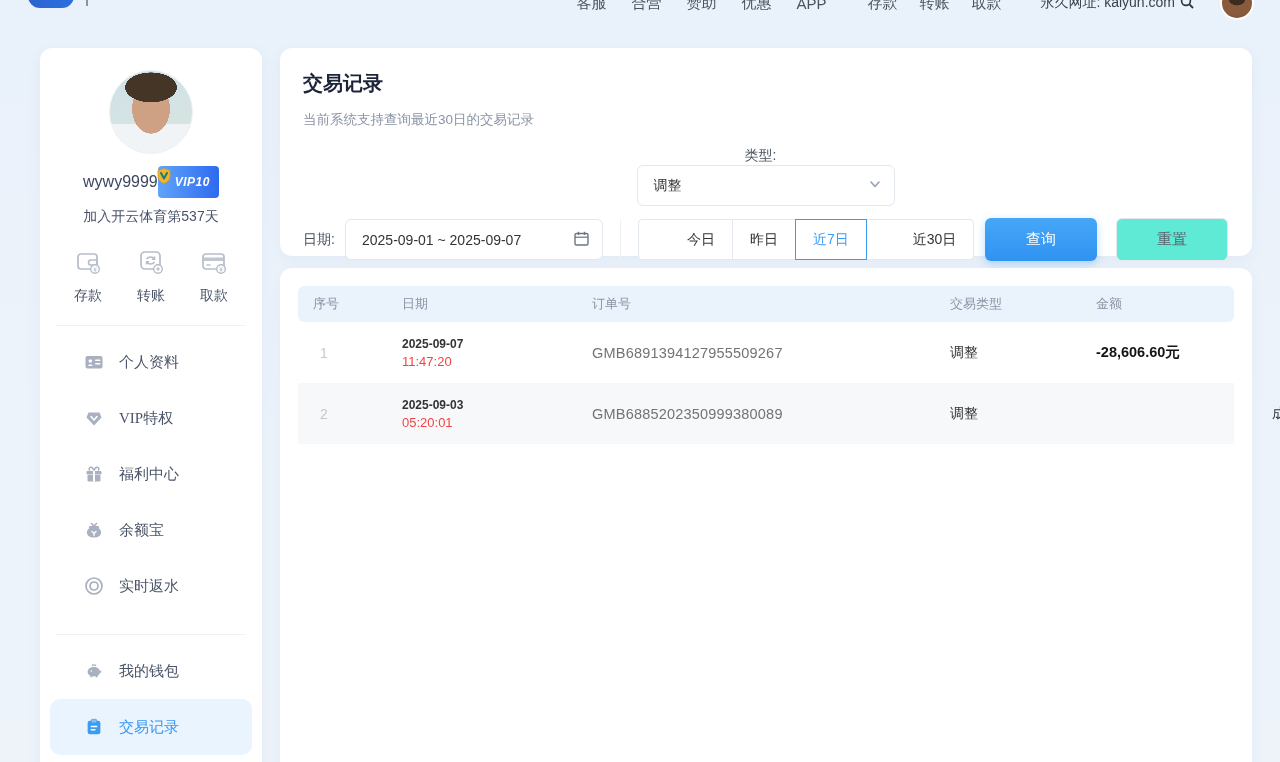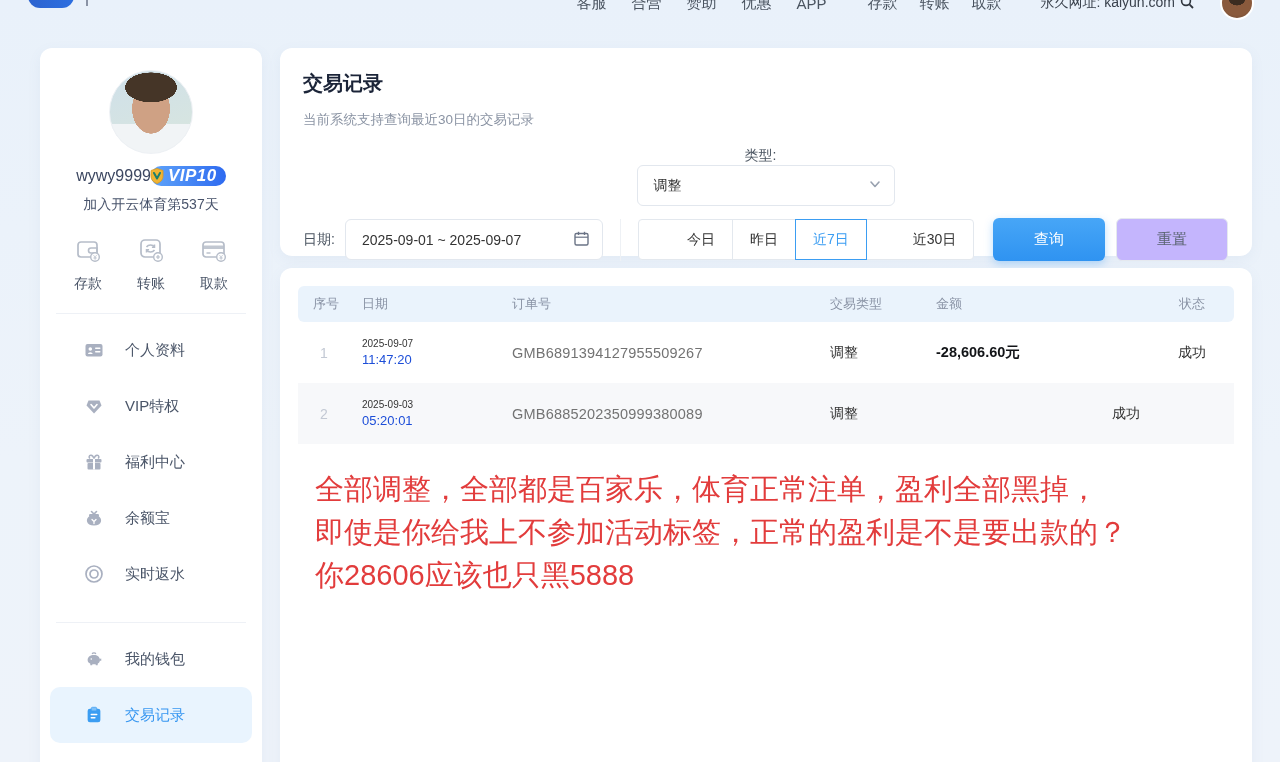--- a/index.html
+++ b/index.html
@@ -43,39 +43,39 @@
     background:
       radial-gradient(ellipse 26px 15px at 50% 20%, #453527 99%, transparent 100%),
       radial-gradient(ellipse 19px 25px at 50% 46%, #cfa184 99%, transparent 100%),
       linear-gradient(180deg, transparent 64%, #f1f4f6 65%),
       linear-gradient(160deg,#cfe0ea 0%,#d9e6dd 100%);
     border:1px solid #eef1f5;
   }
   .user-row { display:flex; align-items:center; justify-content:center; gap:0; }
   .username { font-size:16px; color:#3b4660; }
   .vip-badge {
-    display:inline-flex; align-items:center; height:20px; padding:0 9px 0 17px;
-    border-radius:10px; background:linear-gradient(90deg,#5fa4f9,#2e6af0);
-    color:#fff; font-size:17px; font-weight:bold; font-style:italic;
+    display:inline-flex; align-items:center; height:32px; padding:0 9px 0 17px;
+    border-radius:4px; background:linear-gradient(90deg,#5fa4f9,#2e6af0);
+    color:#fff; font-size:12px; font-weight:bold; font-style:italic;
     position:relative; letter-spacing:.5px;
   }
   .vip-badge svg { position:absolute; left:-3px; top:1px; }
   .join-text { text-align:center; font-size:14px; color:#48536b; margin-top:10px; }
 
   .quick-actions { display:flex; justify-content:space-between; padding:0 34px; margin-top:22px; }
   .qa-item { display:flex; flex-direction:column; align-items:center; gap:7px; cursor:pointer; }
   .qa-item .qa-label { font-size:14px; color:#4a5568; }
 
   .side-divider { height:1px; background:#eef1f6; margin:20px 16px 0; }
 
   .menu { padding-top:8px; }
   .menu-item {
-    display:flex; align-items:center; gap:21px; height:56px;
+    display:flex; align-items:center; gap:15px; height:56px;
     padding-left:34px; margin:0 10px; border-radius:10px;
-    font-size:15px; color:#4a5568; cursor:pointer;
+    font-size:15px; color:#4a5568; cursor:pointer;font-family:Liberation Serif, serif;
   }
   .menu-item.active { background:#e9f4fe; color:#3897f1; }
   .menu-item .mi-icon { width:20px; height:20px; display:flex; align-items:center; justify-content:center; }
 
   
   .panel-top { padding:22px 24px 0 23px; }
   .page-title { font-size:20px; font-weight:bold; color:#1b2438; }
   .page-subtitle { font-size:13.5px; color:#8a93a3; margin-top:14px; }
 
   .filter-row { display:flex; align-items:center; }
@@ -93,36 +93,36 @@
   .range-btn {
     height:41px; padding:0 17px; display:flex; align-items:center;
     background:#fff; border:1px solid #e3e8ee; font-size:14px; color:#333;
     margin-left:-1px; cursor:pointer; position:relative;
   }
   .range-btn:first-child { border-radius:4px 0 0 4px; margin-left:0;padding-left:48px; }
   .range-btn:last-child { border-radius:0 4px 4px 0;padding-left:46px; }
   .range-btn.active { color:#3b9df2; border-color:#3b9df2; z-index:2;text-align:right; }
   .btn { height:43px; width:112px; border-radius:6px; font-size:15px; display:flex; align-items:center; justify-content:center; cursor:pointer; }
   .btn-query { margin-left:auto; background:linear-gradient(180deg,#47a6f7,#2f93f1); color:#fff; box-shadow:0 3px 8px rgba(61,158,245,.35); }
-  .btn-reset { margin-left:11px; background:#c4b5fd; border:1px solid #e5e9ef; color:#5a6472; }
+  .btn-reset { margin-left:19px; background:#5eead4; border:1px solid #e5e9ef; color:#5a6472; }
 
   
   .panel-table { padding:18px 18px 0; }
-  .grid-row { display:grid; grid-template-columns:58px 150px 318px 106px 238px 1fr; align-items:center; }
+  .grid-row { display:grid; grid-template-columns:58px 150px 318px 106px 238px 1fr; align-items:center;gap:40px; }
   .thead { height:36px; background:#eaf3fc; border-radius:6px; font-size:13px; color:#8a93a5; }
   .thead .cell { padding-left:6px; }
   .thead .cell.first { padding-left:15px; }
   .thead .cell.last { text-align:right; padding-right:29px; }
   .trow { height:61px; font-size:14px; background:#fff; }
   .trow.alt { background:#f7f8fa; }
   .trow .cell { padding-left:6px; }
   .trow .cell.idx { padding-left:22px; color:#c3c9d4; }
   .trow .cell.last { text-align:right; padding-right:28px; }
-  .dt-date { color:#333; font-size:10px; }
-  .dt-time { color:#1d4ed8; font-size:13px; margin-top:3px; }
+  .dt-date { color:#333; font-size:12px;font-weight:bold; }
+  .dt-time { color:#ef4444; font-size:13px; margin-top:3px; }
   .order-no { color:#737373; font-size:14.5px; letter-spacing:.2px; }
   .amount { font-weight:bold; color:#121417; font-size:14.5px; }
 
   .annotation { margin:24px 0 0 17px; font-size:29px; line-height:43px; color:#e23c3c; }
 </style>
 </head>
 <body>
 
 <div class="logo-sliver"></div>
 <div class="logo-mark"></div>
@@ -365,18 +365,13 @@
     <div class="cell idx">2</div>
     <div class="cell">
       <div class="dt-date">2025-09-03</div>
       <div class="dt-time">05:20:01</div>
     </div>
     <div class="cell order-no">GMB6885202350999380089</div>
     <div class="cell">调整</div>
     <div class="cell last">成功</div>
   </div>
 
-  <div class="annotation">
-    <div>全部调整，全部都是百家乐，体育正常注单，盈利全部黑掉，</div>
-    <div>即使是你给我上不参加活动标签，正常的盈利是不是要出款的？</div>
-    <div>你28606应该也只黑5888</div>
-  </div>
 </div>
 
 </body></html>

